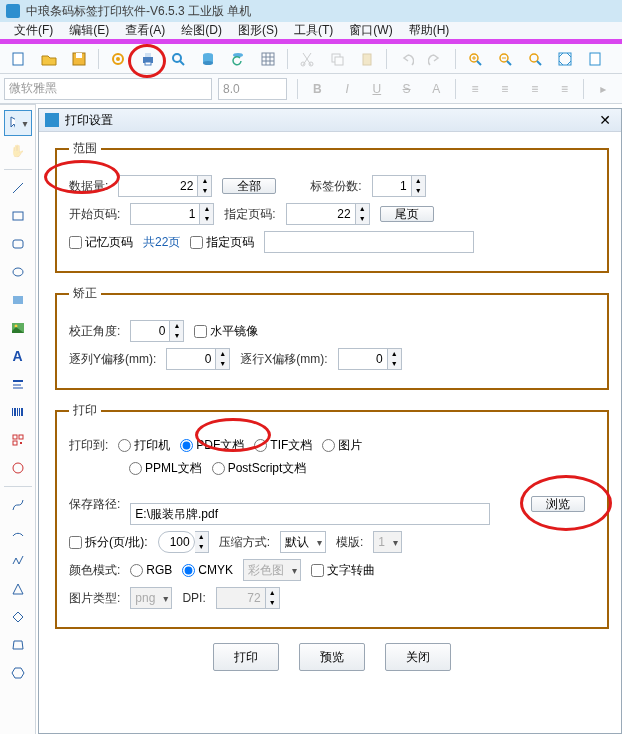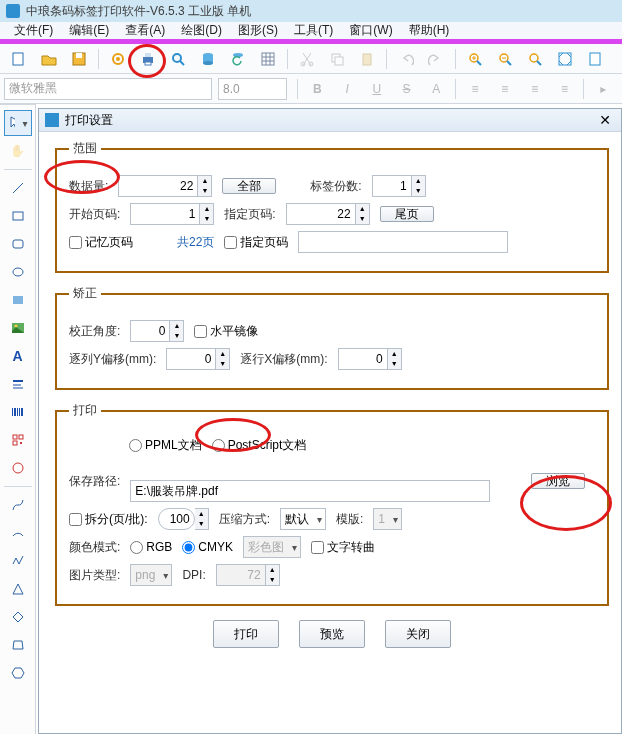--- a/index.html
+++ b/index.html
@@ -42,21 +42,21 @@
 .lbl { color: #333; white-space: nowrap; }
 input[type=text], input[type=number] { height: 22px; border: 1px solid #b7c1cc; padding: 0 4px; background: #fff; }
 .spin { display: inline-flex; align-items: stretch; }
 .spin input { width: 60px; text-align: right; }
 .spin .ud { width: 14px; display: flex; flex-direction: column; border: 1px solid #b7c1cc; border-left: none; }
 .spin .ud span { flex: 1; font-size: 7px; text-align: center; line-height: 9px; background: #f1f3f6; }
 .btn { height: 16px; padding: 0 14px; border: 1px solid #9aa6b3; background: linear-gradient(#fdfdfe, #e9edf1); border-radius: 2px; display: inline-flex; align-items: center; }
 .btn.big { height: 28px; padding: 0 20px; }
 input[type=checkbox], input[type=radio] { margin-right: 3px; vertical-align: middle; }
 .chk, .rad { display: inline-flex; align-items: center; }
-.link { color: #1b61b3; margin-left: 34px; }
+.link { color: #1b61b3; }
 .sel { height: 22px; border: 1px solid #b7c1cc; background: #fff; padding: 0 16px 0 4px; display: inline-flex; align-items: center; position: relative; }
 .sel::after { content: "▾"; position: absolute; right: 3px; font-size: 10px; color: #555; }
 .sel.dis { background: #f2f2f2; color: #aaa; }
 
 .footer { display: flex; justify-content: center; gap: 20px; margin-top: 14px; }
 
 
 .hl { position: absolute; border: 3px solid #e01b1b; border-radius: 50%; pointer-events: none; }
 .hl.r1 { left: 128px; top: 44px; width: 38px; height: 34px; }
 .hl.r2 { left: 44px; top: 160px; width: 76px; height: 34px; }
@@ -433,20 +433,39 @@
             <span class="ud">
               <span>▲</span>
               <span>▼</span>
             </span>
           </span>
       </div>
     </fieldset>
 
     <fieldset>
       <legend>打印</legend>
+      <div class="row">
+        <span class="lbl">打印到:</span>
+        <label class="rad">
+            <input type="radio" name="pt" style="">
+            <span>打印机</span>
+          </label>
+        <label class="rad">
+            <input type="radio" name="pt" checked="" style="">
+            <span>PDF文档</span>
+          </label>
+        <label class="rad">
+            <input type="radio" name="pt" style="">
+            <span>TIF文档</span>
+          </label>
+        <label class="rad">
+            <input type="radio" name="pt" style="">
+            <span>图片</span>
+          </label>
+      </div>
       <div class="row" style="padding-left:60px">
         <label class="rad">
             <input type="radio" name="pt" style="">
             <span>PPML文档</span>
           </label>
         <label class="rad">
             <input type="radio" name="pt" style="">
             <span>PostScript文档</span>
           </label>
       </div>

